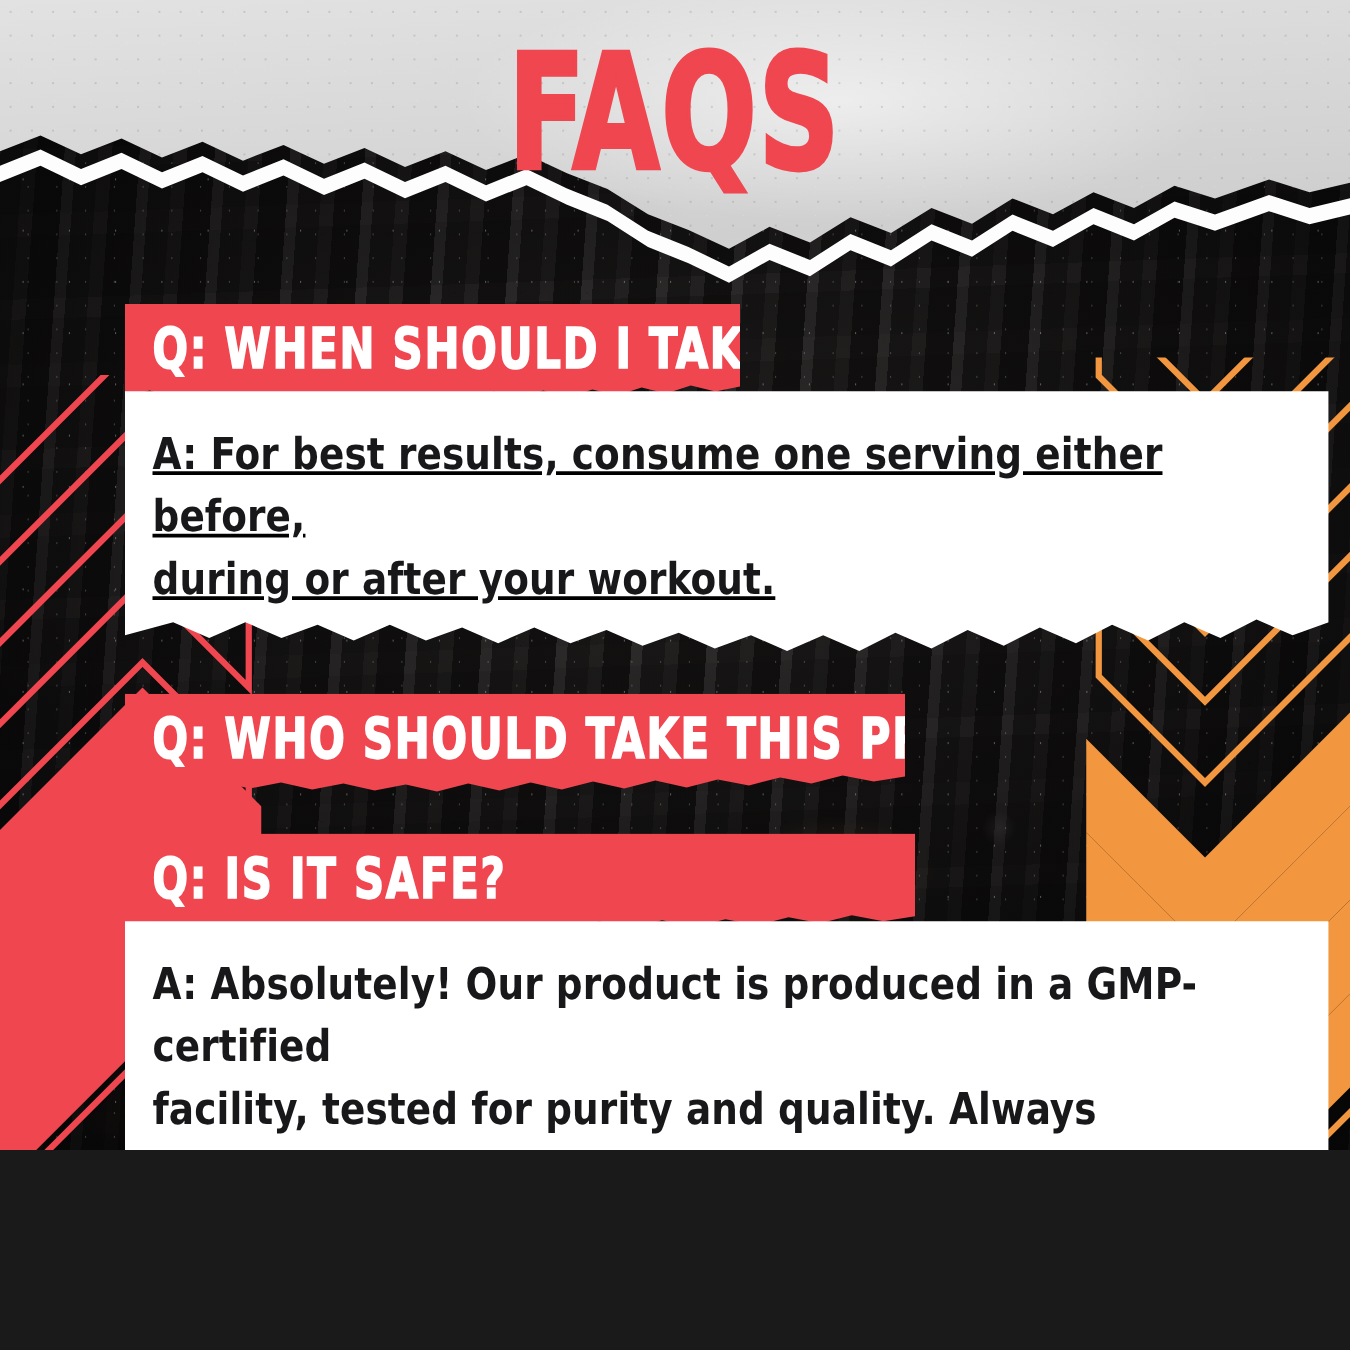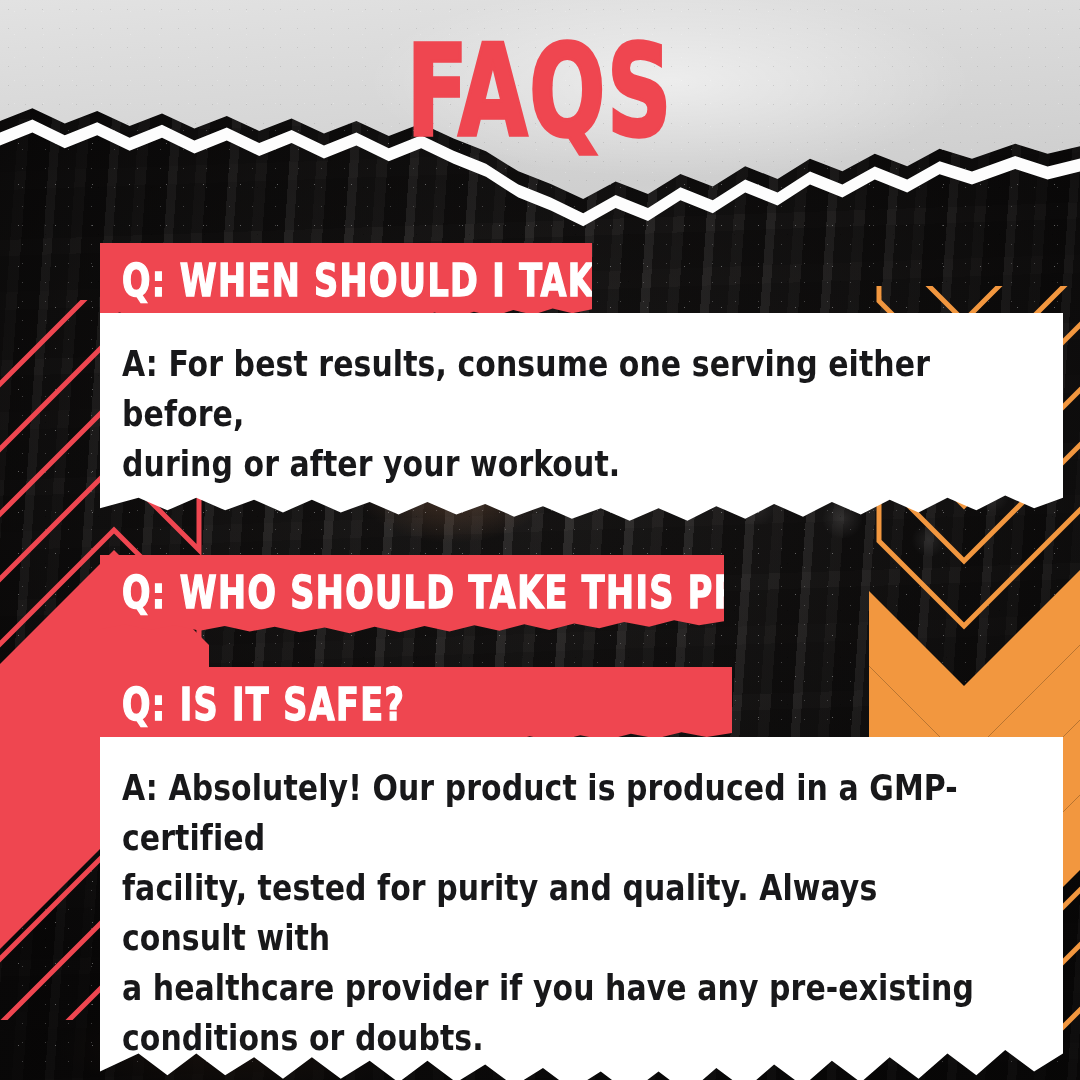--- a/index.html
+++ b/index.html
@@ -3,21 +3,21 @@
 <meta charset="utf-8">
 <style>
   html, body {
     margin: 0;
     padding: 0;
     background: #1a1a1a;
   }
   #poster {
     position: relative;
     width: 1080px;
-    height: 1080px;
+    height: 920px;
     overflow: hidden;
     font-family: "DejaVu Sans Condensed", "Liberation Sans Narrow", "Liberation Sans", sans-serif;
     background: #0d0b0a;
   }
 
   
   .bg-photo {
     position: absolute;
     inset: 0;
     background:
@@ -219,21 +219,21 @@
     font-weight: 600;
     color: #18181a;
     letter-spacing: 0.1px;
     transform: scaleX(0.95);
     transform-origin: 0 50%;
     white-space: pre-line;
   }
 
   
   .faq-1 .q-banner { width: 448px; }
-  .faq-1 .a-card   { width: 907px; }
+  .faq-1 .a-card   { width: 907px; text-decoration: underline; }
   .faq-2 .q-banner { width: 580px; }
   .faq-2 .a-card   { width: 907px; }
   .faq-3 .q-banner { width: 588px; }
   .faq-3 .a-card   { width: 907px; }
 </style>
 </head>
 <body>
 
 <div id="poster">
 

